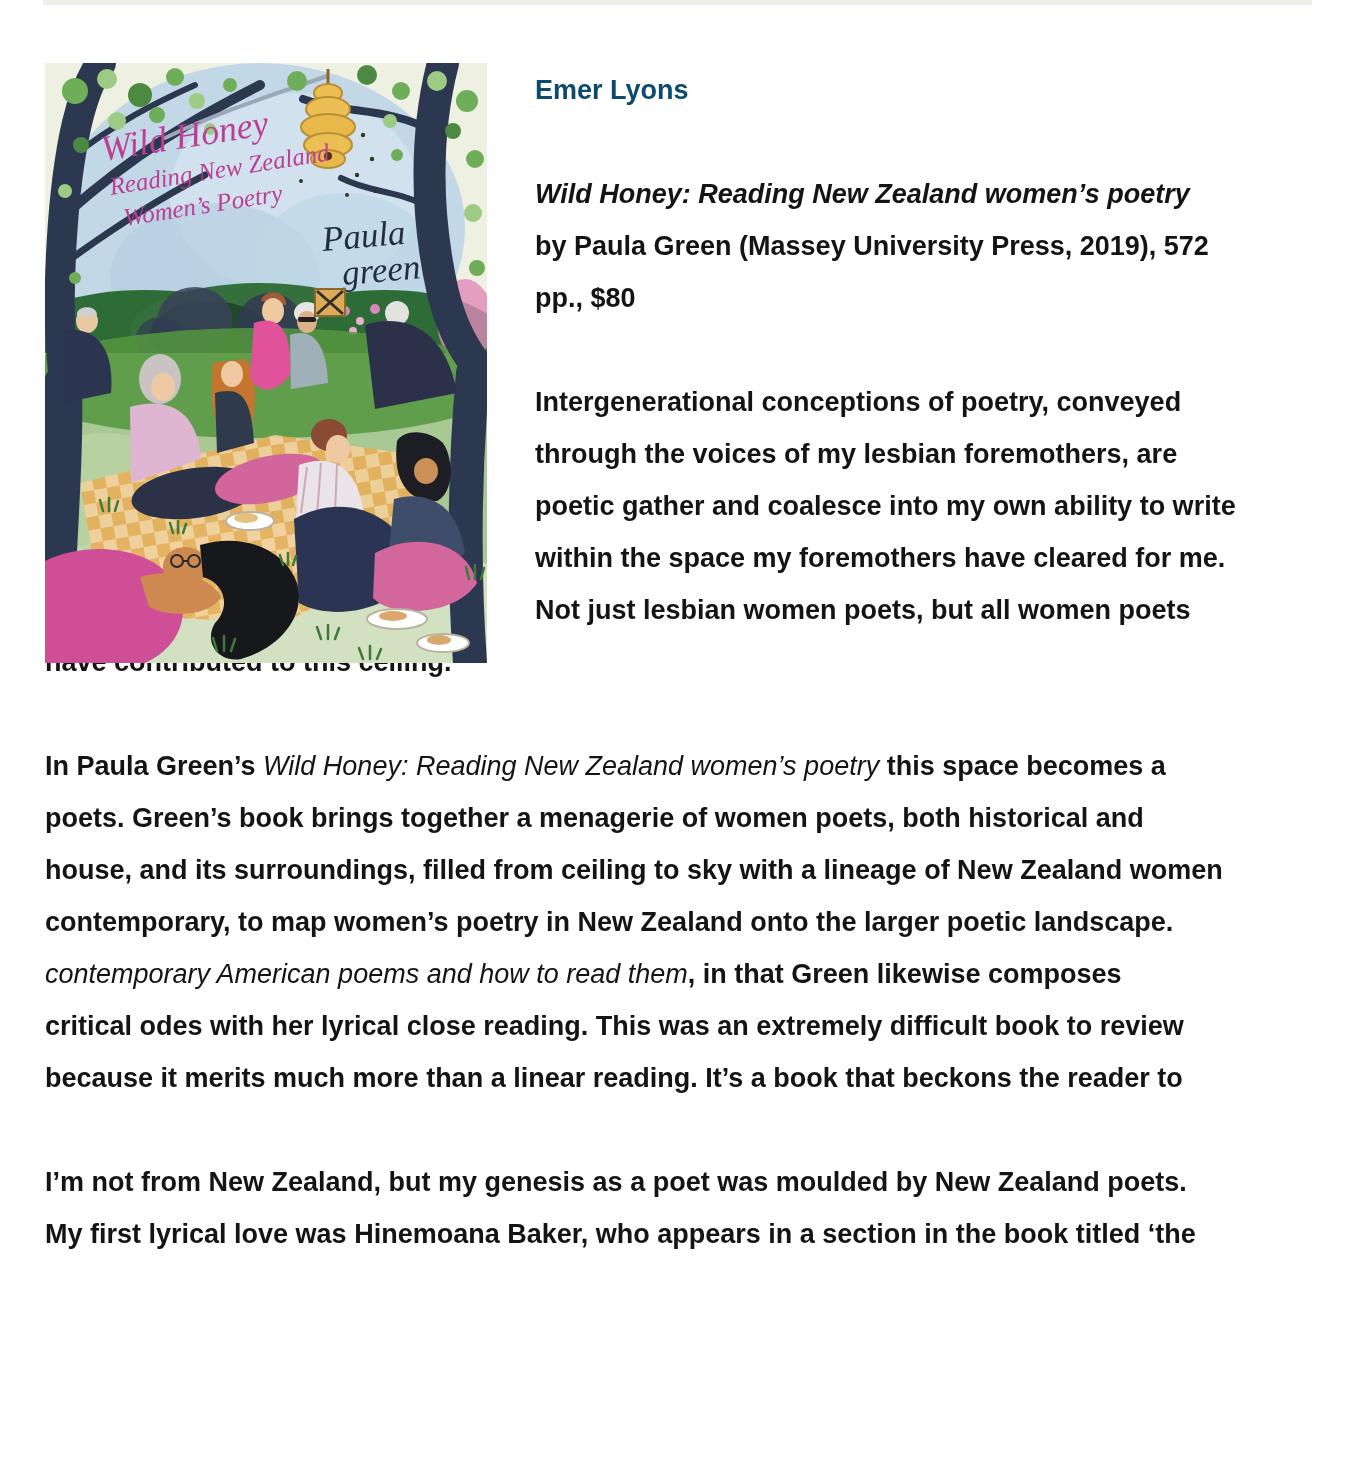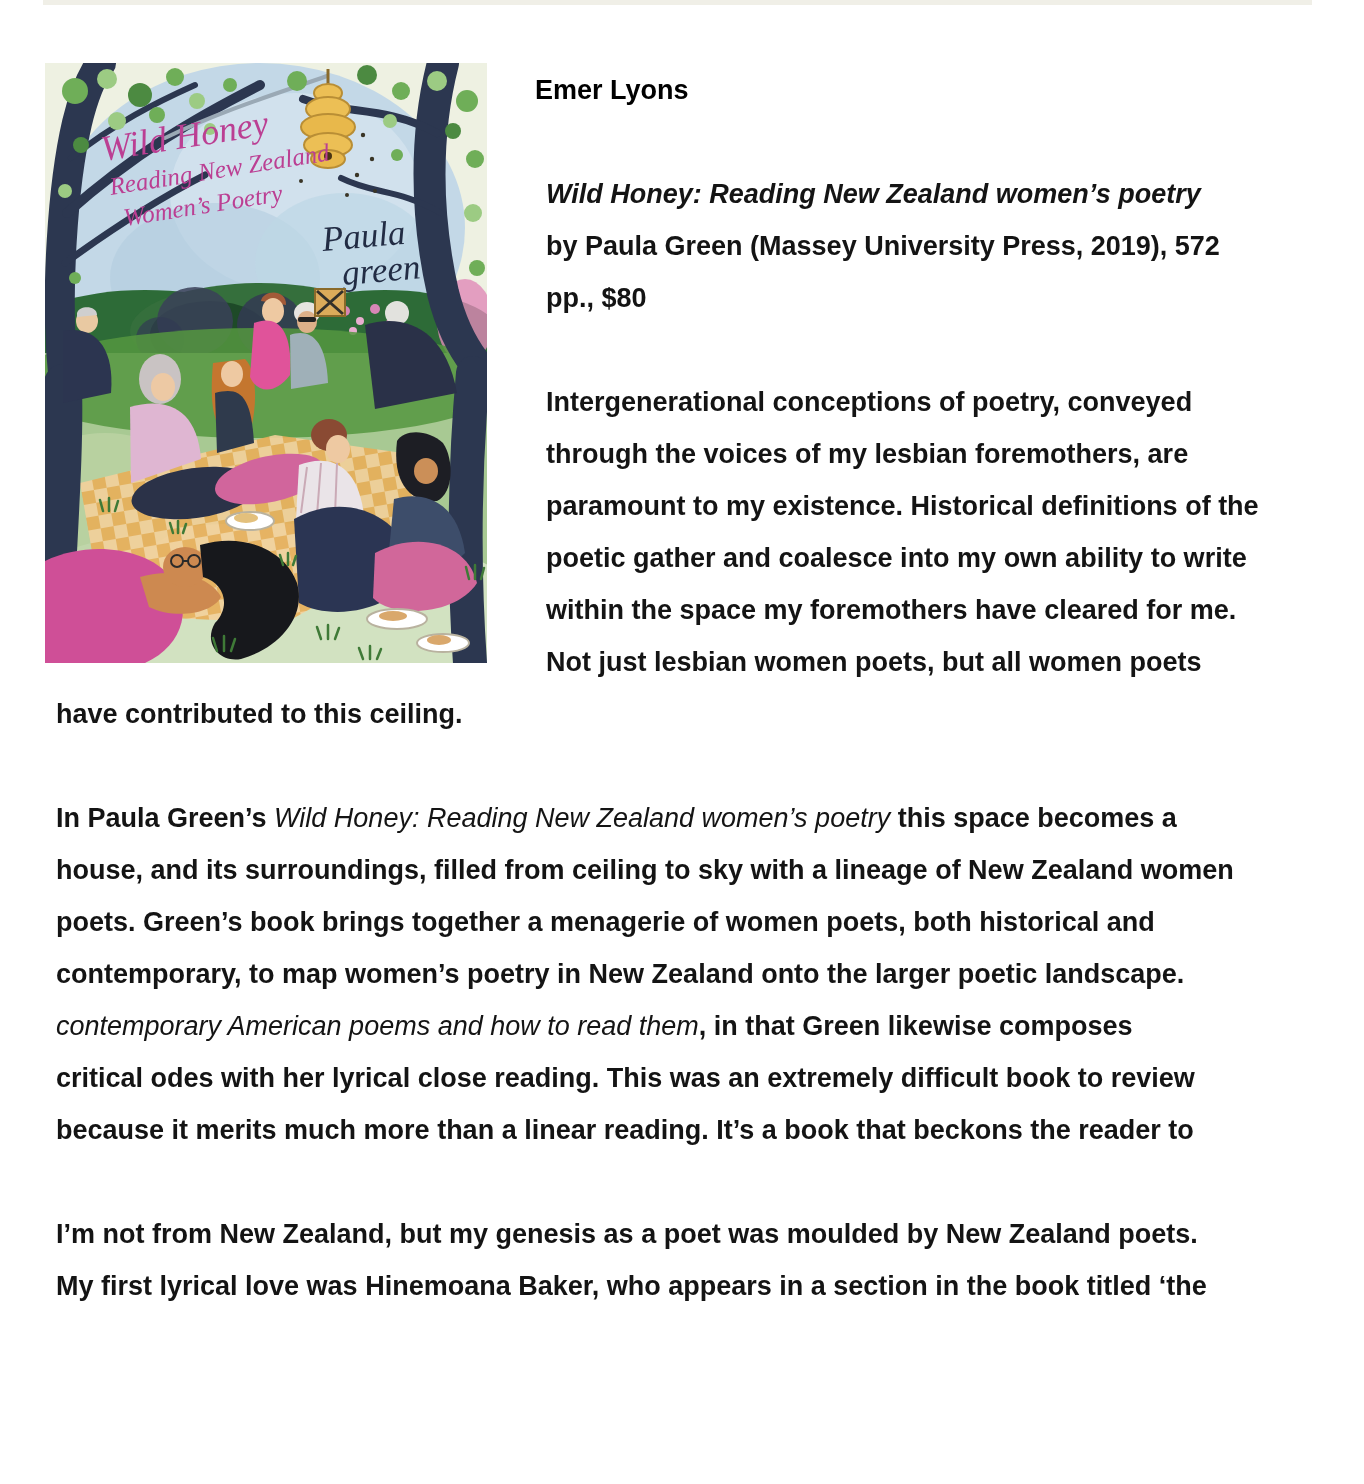--- a/index.html
+++ b/index.html
@@ -8,25 +8,25 @@
     font-family:"Liberation Sans","DejaVu Sans",sans-serif;
     color:#141414;
   }
   .top-rule{position:absolute;top:0;left:43px;width:1269px;height:5px;background:#f0efe7;}
   article{position:absolute;left:0;top:0;right:0;bottom:0;padding:64px 52px 0 45px;
     font-size:27px;line-height:52px;}
   figure.cover{position:absolute;left:45px;top:63px;width:442px;height:600px;margin:0;padding:0;}
   figure.cover svg{display:block;width:442px;height:600px;}
   .tl{height:52px;line-height:52px;white-space:pre;}
   .ind{margin-left:490px;}
-  .mt1{margin-top:52px;padding-left:11px;}
+  .mt1{margin-top:52px;}
   .s-r{font-weight:bold;}
   .s-i{font-style:italic;}
   .s-bi{font-weight:bold;font-style:italic;}
-  .s-rb{font-weight:bold;color:#000000;}
+  .s-rb{font-weight:bold;color:#0c4a6e;}
   .script{font-family:"Liberation Serif","DejaVu Serif",serif;font-style:italic;}
 </style>
 </head>
 <body>
 
 <div class="top-rule"></div>
 
 <article>
 
   <figure class="cover">
@@ -218,30 +218,29 @@
       <div class="tl ind"><span class="s-rb">Emer Lyons</span></div>
     </div>
   <div class="mt1">
       <div class="tl ind"><span class="s-bi">Wild Honey: Reading New Zealand women’s poetry</span></div>
       <div class="tl ind"><span class="s-r">by Paula Green (Massey University Press, 2019), 572</span></div>
       <div class="tl ind"><span class="s-r">pp., $80</span></div>
     </div>
   <div class="mt1">
       <div class="tl ind"><span class="s-r">Intergenerational conceptions of poetry, conveyed</span></div>
       <div class="tl ind"><span class="s-r">through the voices of my lesbian foremothers, are</span></div>
-      <div class="tl ind"><span class="s-r">paramount to my existence. Historical definitions of the</span></div>
       <div class="tl ind"><span class="s-r">poetic gather and coalesce into my own ability to write</span></div>
       <div class="tl ind"><span class="s-r">within the space my foremothers have cleared for me.</span></div>
       <div class="tl ind"><span class="s-r">Not just lesbian women poets, but all women poets</span></div>
       <div class="tl"><span class="s-r">have contributed to this ceiling.</span></div>
     </div>
   <div class="mt1">
       <div class="tl"><span class="s-r">In Paula Green’s </span><span class="s-i">Wild Honey: Reading New Zealand women’s poetry</span><span class="s-r"> this space becomes a</span></div>
+      <div class="tl"><span class="s-r">poets. Green’s book brings together a menagerie of women poets, both historical and</span></div>
       <div class="tl"><span class="s-r">house, and its surroundings, filled from ceiling to sky with a lineage of New Zealand women</span></div>
-      <div class="tl"><span class="s-r">poets. Green’s book brings together a menagerie of women poets, both historical and</span></div>
       <div class="tl"><span class="s-r">contemporary, to map women’s poetry in New Zealand onto the larger poetic landscape.</span></div>
       <div class="tl"><span class="s-i">contemporary American poems and how to read them</span><span class="s-r">, in that Green likewise composes</span></div>
       <div class="tl"><span class="s-r">critical odes with her lyrical close reading. This was an extremely difficult book to review</span></div>
       <div class="tl"><span class="s-r">because it merits much more than a linear reading. It’s a book that beckons the reader to</span></div>
     </div>
   <div class="mt1">
       <div class="tl"><span class="s-r">I’m not from New Zealand, but my genesis as a poet was moulded by New Zealand poets.</span></div>
       <div class="tl"><span class="s-r">My first lyrical love was Hinemoana Baker, who appears in a section in the book titled ‘the</span></div>
     </div>
 

